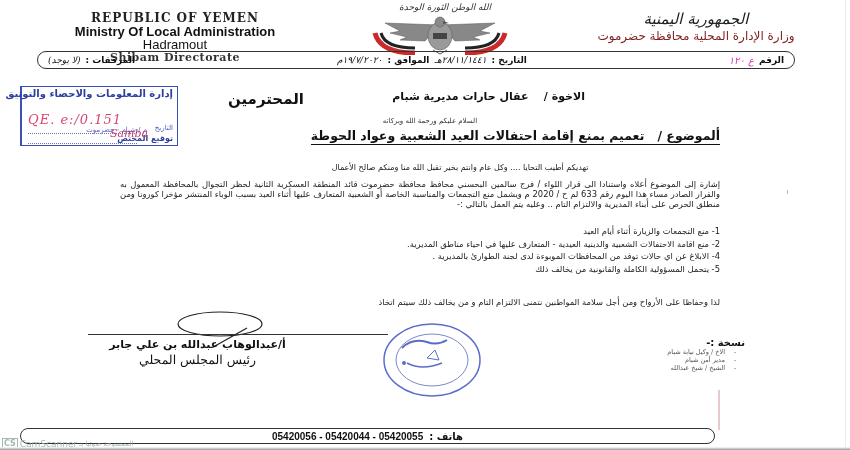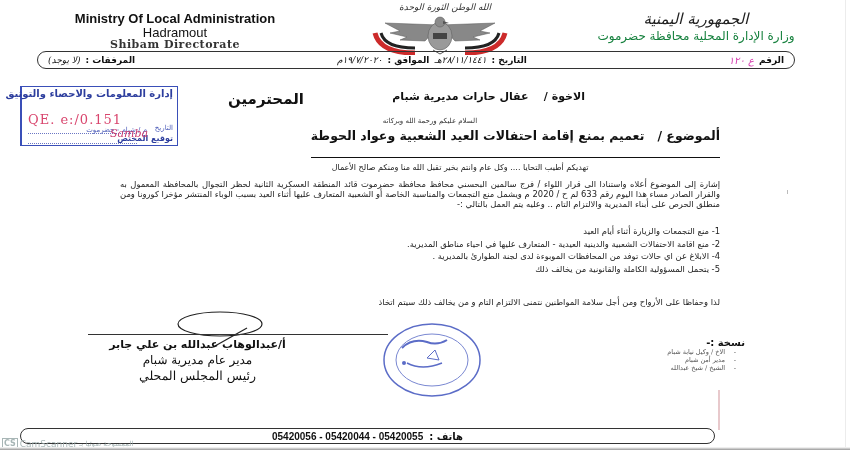--- a/index.html
+++ b/index.html
@@ -10,52 +10,52 @@
     
     .hdr-en { left: 30px; top: 12px; width: 290px; text-align: center; line-height: 1.05; }
     .hdr-en .l1 { font-family: "DejaVu Serif", serif; font-weight: bold; font-size: 12px; letter-spacing: 1px; color: #222; }
     .hdr-en .l2 { font-family: "Liberation Sans", sans-serif; font-weight: bold; font-size: 13px; color: #111; }
     .hdr-en .l3 { font-family: "Liberation Sans", sans-serif; font-weight: normal; font-size: 13px; color: #111; }
     .hdr-en .l4 { font-family: "DejaVu Serif", serif; font-weight: bold; font-size: 11px; color: #333; letter-spacing: 0.5px; }
 
     
     .hdr-ar { right: 14px; top: 10px; width: 280px; text-align: center; line-height: 1.25; direction: rtl; }
     .hdr-ar .a1 { font-family: "DejaVu Serif", serif; font-size: 15px; font-style: italic; color: #222; }
-    .hdr-ar .a2 { font-family: "DejaVu Sans", sans-serif; font-size: 12px; color: #15803d; }
+    .hdr-ar .a2 { font-family: "DejaVu Sans", sans-serif; font-size: 12px; color: #7f1d1d; }
     .hdr-ar .a3 { font-family: "DejaVu Sans", sans-serif; font-size: 12px; font-weight: bold; color: #111; }
 
     
     .emblem { left: 345px; top: 3px; width: 190px; height: 52px; }
     .emblem-motto { left: 385px; top: 2px; width: 120px; text-align: center; font-size: 9px; font-style: italic; color: #333; direction: rtl; }
 
     
     .ref-bar { left: 37px; top: 51px; width: 758px; height: 18px; border: 1px solid #333; border-radius: 9px; display: flex; align-items: center; justify-content: space-between; padding: 0 10px; direction: rtl; font-size: 9px; font-weight: bold; }
     .ref-bar .seg { display: flex; align-items: center; gap: 5px; white-space: nowrap; }
     .ref-bar .magenta { color: #d63fb0; font-style: italic; font-weight: normal; font-size: 10px; }
     .ref-bar .hand { font-family: "DejaVu Serif", serif; font-style: italic; font-weight: normal; letter-spacing: 1px; }
 
     
     .stamp { left: 20px; top: 86px; width: 158px; height: 60px; border: 1.5px solid #3a4fb8; border-left-width: 2px; }
     .stamp .s1 { position: absolute; right: 4px; top: 1px; font-size: 10px; color: #2d3e9e; direction: rtl; font-weight: bold; white-space: nowrap; }
     .stamp .s2 { position: absolute; right: 30px; top: 14px; font-size: 7px; color: #4a5ab8; direction: rtl; white-space: nowrap; margin-top: 25px; }
-    .stamp .s3 { position: absolute; left: 6px; top: 25px; font-size: 13px; color: #d9466e; font-family: "DejaVu Serif", serif; letter-spacing: 1px; }
+    .stamp .s3 { position: absolute; left: 6px; top: 25px; font-size: 13px; color: #d9466e; font-family: "DejaVu Serif", serif; font-style: italic; letter-spacing: 1px; }
     .stamp .s4 { position: absolute; right: 4px; top: 37px; font-size: 7px; color: #4a5ab8; direction: rtl; }
     .stamp .s5 { position: absolute; right: 4px; top: 47px; font-size: 8px; color: #2d3e9e; direction: rtl; font-weight: bold; }
     .stamp .dots { position: absolute; left: 6px; right: 40px; border-bottom: 1px dotted #6a76c4; }
     .stamp .sig { position: absolute; left: 40px; top: 40px; font-size: 11px; color: #c93a6e; font-style: italic; font-family: "DejaVu Serif", serif; margin-left: 48px; }
 
     
     .addressee { right: 265px; top: 90px; font-size: 11px; font-weight: bold; direction: rtl; white-space: nowrap; }
     .respected { left: 228px; top: 90px; font-size: 15px; font-weight: bold; direction: rtl; white-space: nowrap; }
 
     
     .salam { left: 330px; top: 117px; width: 200px; text-align: center; font-size: 7px; color: #333; direction: rtl; }
 
     
-    .subject { right: 130px; top: 128px; font-size: 12.5px; font-weight: bold; direction: rtl; white-space: nowrap; border-bottom: 1.5px solid #111; padding-bottom: 14px; }
+    .subject { right: 130px; top: 128px; font-size: 12.5px; font-weight: bold; direction: rtl; white-space: nowrap; border-bottom: 1.5px solid #111; padding-bottom: 1px; }
 
     
     .congrats { left: 300px; top: 163px; width: 320px; text-align: center; font-size: 8px; direction: rtl; color: #222; }
 
     
     .body-para { right: 130px; top: 179px; width: 600px; font-size: 8.4px; line-height: 10px; direction: rtl; text-align: justify; color: #222; }
 
     
     .list { right: 130px; top: 225px; width: 600px; direction: rtl; font-size: 8.4px; line-height: 12.5px; color: #222; }
     .list .li { white-space: nowrap; }
@@ -92,20 +92,21 @@
     
     .edge-right { right: 4px; top: 0; width: 1px; height: 450px; background: #ececec; }
     .edge-bottom { left: 0; top: 447px; width: 850px; height: 3px; background: linear-gradient(#fff, #999); }
     .edge-mark { left: 718px; top: 390px; width: 2px; height: 40px; background: #e8c9cc; }
     .edge-mark2 { left: 787px; top: 190px; width: 1px; height: 4px; background: #bbb; }
   </style>
 </head>
 <body>
 
 <div class="abs hdr-en">
+  <div class="l1">REPUBLIC OF YEMEN</div>
   <div class="l2">Ministry Of Local Administration</div>
   <div class="l3">Hadramout</div>
   <div class="l4">Shibam Directorate</div>
 </div>
 
 <div class="abs emblem-motto">الله الوطن الثورة الوحدة</div>
 <svg class="abs emblem" viewBox="0 0 190 52">
 
   <path d="M30 30 Q 35 50 70 50" stroke="#cc2a2a" stroke-width="5" fill="none"></path>
   <path d="M36 30 Q 40 45 70 45" stroke="#222" stroke-width="3" fill="none"></path>
@@ -195,21 +196,20 @@
   <ellipse cx="60" cy="42" rx="48" ry="36" fill="none" stroke="#5b6cc7" stroke-width="1.5"></ellipse>
   <ellipse cx="60" cy="42" rx="36" ry="26" fill="none" stroke="#7a88d2" stroke-width="1"></ellipse>
   <path d="M30 30 q 10 -10 25 -6 q 10 4 20 -2" stroke="#5b6cc7" stroke-width="2" fill="none"></path>
   <path d="M35 45 q 15 8 35 0" stroke="#5b6cc7" stroke-width="1.5" fill="none"></path>
   <circle cx="32" cy="45" r="2" fill="#5b6cc7"></circle>
   <path d="M55 40 l 8 -8 l 4 10 z" fill="none" stroke="#5b6cc7" stroke-width="1"></path>
 </svg>
 
 <div class="abs sig-block">
   <div class="n1">أ/عبدالوهاب عبدالله بن علي جابر</div>
-  <div class="n2">مدير عام مديرية شبام</div>
   <div class="n3">رئيس المجلس المحلي</div>
 </div>
 
 <div class="abs copies">
   <div class="title">نسخة :-</div>
   <div class="row">
       <span class="dash">-</span>
       <span>الاخ / وكيل نيابة شبام</span>
     </div>
   <div class="row">

